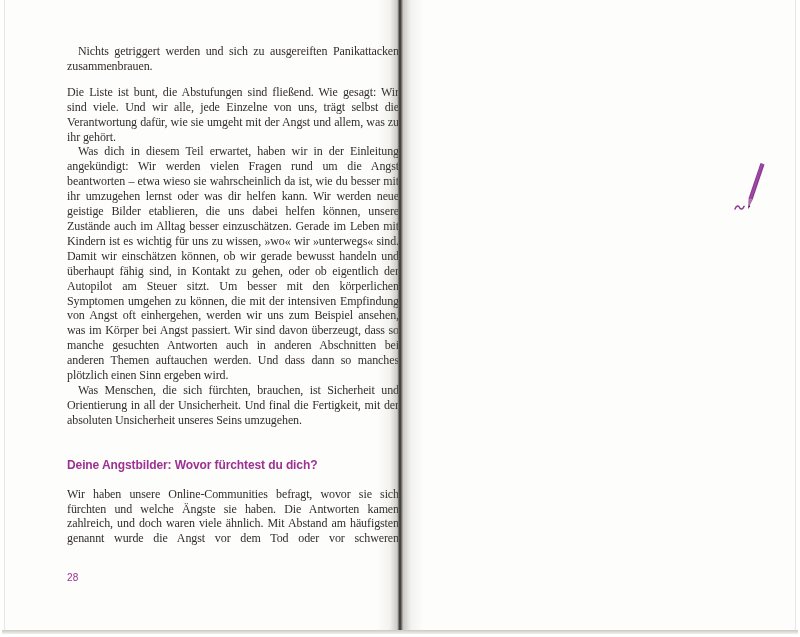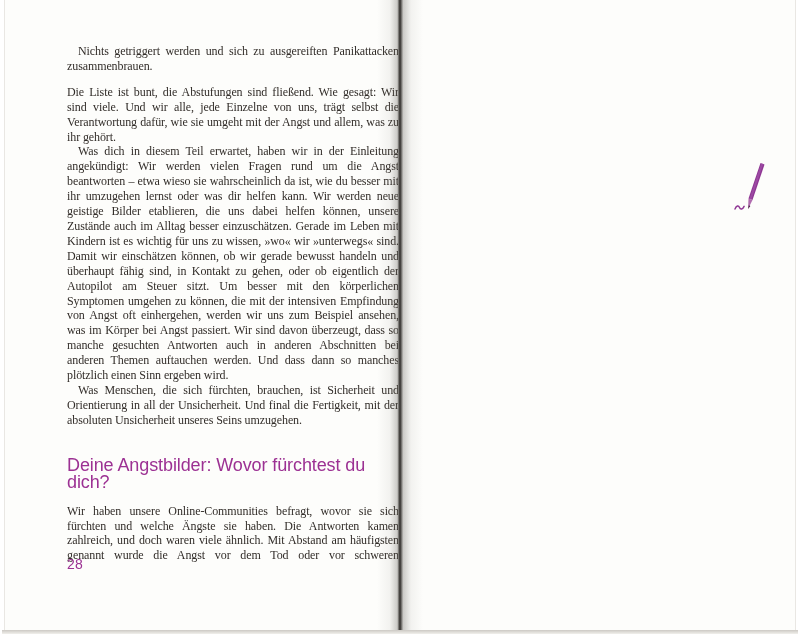--- a/index.html
+++ b/index.html
@@ -35,27 +35,27 @@
   .content{position:absolute;color:#322d29;}
   .content-left{left:62px;top:44px;width:332px;}
   p.body-par{
     margin:0;font-size:12px;line-height:14.9px;text-align:justify;
     letter-spacing:-0.1px;hyphens:auto;-webkit-hyphens:auto;
   }
   p.indent{text-indent:11px;}
   p.gap{margin-top:11px;}
   p.fill-last{text-align-last:justify;}
   .section-heading{
-    font-family:"Liberation Sans", sans-serif;font-weight:normal;
-    font-size:18px;line-height:17px;margin:29px 0 13px 0;
+    font-family:"Liberation Sans", sans-serif;font-weight:bold;
+    font-size:12px;line-height:17px;margin:29px 0 13px 0;
     letter-spacing:-0.1px;
   }
   .folio{
-    position:absolute;top:556px;font-family:"Liberation Sans", sans-serif;
-    font-size:14px;letter-spacing:0.3px;
+    position:absolute;top:572px;font-family:"Liberation Sans", sans-serif;
+    font-size:10px;letter-spacing:0.3px;
   }
   .folio-left{left:62px;}
   .pen{position:absolute;left:732px;top:160px;width:40px;height:56px;z-index:2;}
   .purple{color:#9c3193;}
 </style>
 </head>
 <body>
 
 <div class="book">
 

